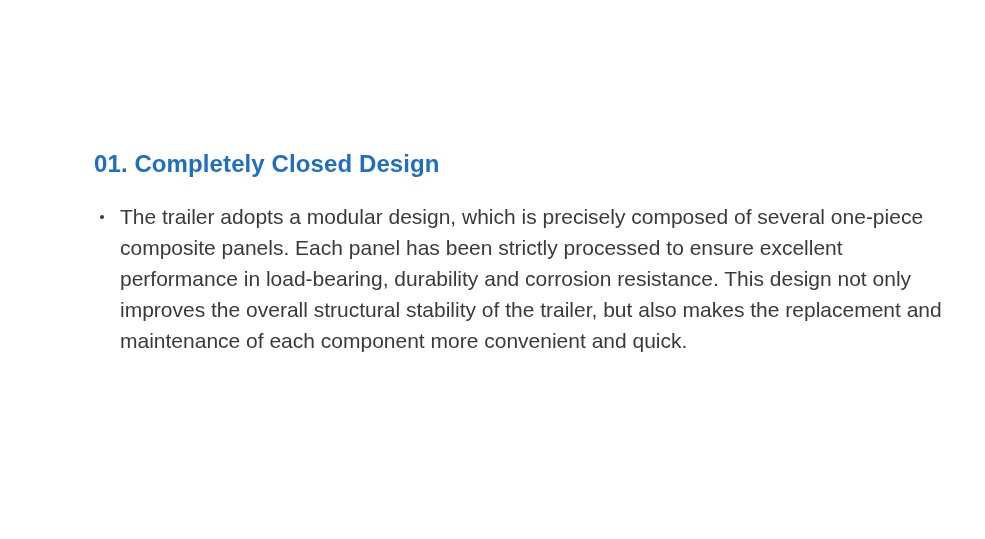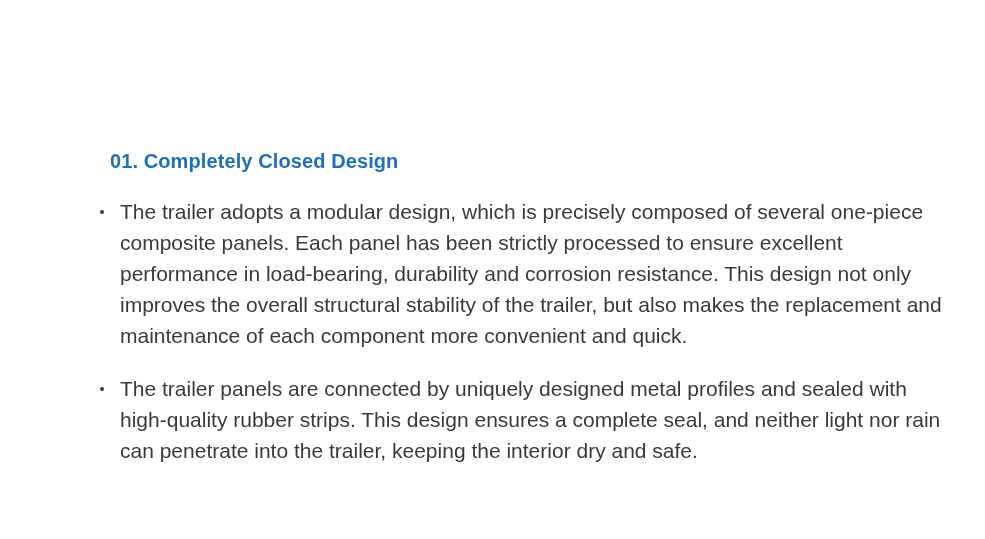--- a/index.html
+++ b/index.html
@@ -20,25 +20,25 @@
     height: 539px;
     box-sizing: border-box;
   }
   .content {
     position: absolute;
     left: 94px;
     top: 148px;
     width: 860px;
   }
   .section-heading {
-    font-size: 20px;
+    font-size: 24px;
     font-weight: bold;
     color: #1f6fc0;
     line-height: 1.3;
-    margin: 0 0 22px 16px;
+    margin: 0 0 22px 0;
     letter-spacing: 0.1px;
   }
   .bullet-list {
     list-style: none;
     margin: 0;
     padding: 0;
   }
   .bullet-item {
     position: relative;
     padding-left: 26px;
@@ -62,16 +62,15 @@
   }
 </style>
 </head>
 <body>
 
 <div class="page">
   <div class="content">
     <h2 class="section-heading">01. Completely Closed Design</h2>
     <ul class="bullet-list">
       <li class="bullet-item">The trailer adopts a modular design, which is precisely composed of several one-piece composite panels. Each panel has been strictly processed to ensure excellent performance in load-bearing, durability and corrosion resistance. This design not only improves the overall structural stability of the trailer, but also makes the replacement and maintenance of each component more convenient and quick.</li>
-      <li class="bullet-item">The trailer panels are connected by uniquely designed metal profiles and sealed with high-quality rubber strips. This design ensures a complete seal, and neither light nor rain can penetrate into the trailer, keeping the interior dry and safe.</li>
     </ul>
   </div>
 </div>
 
 </body></html>

